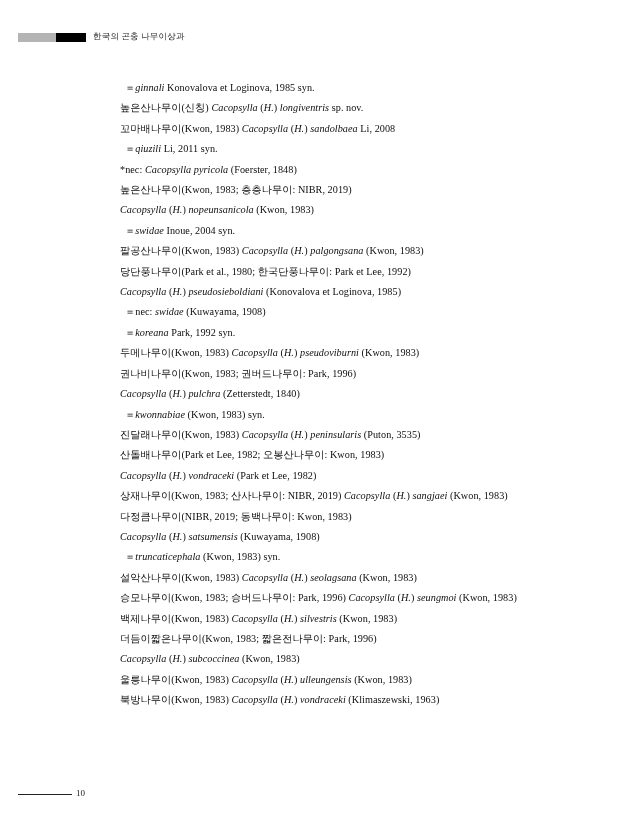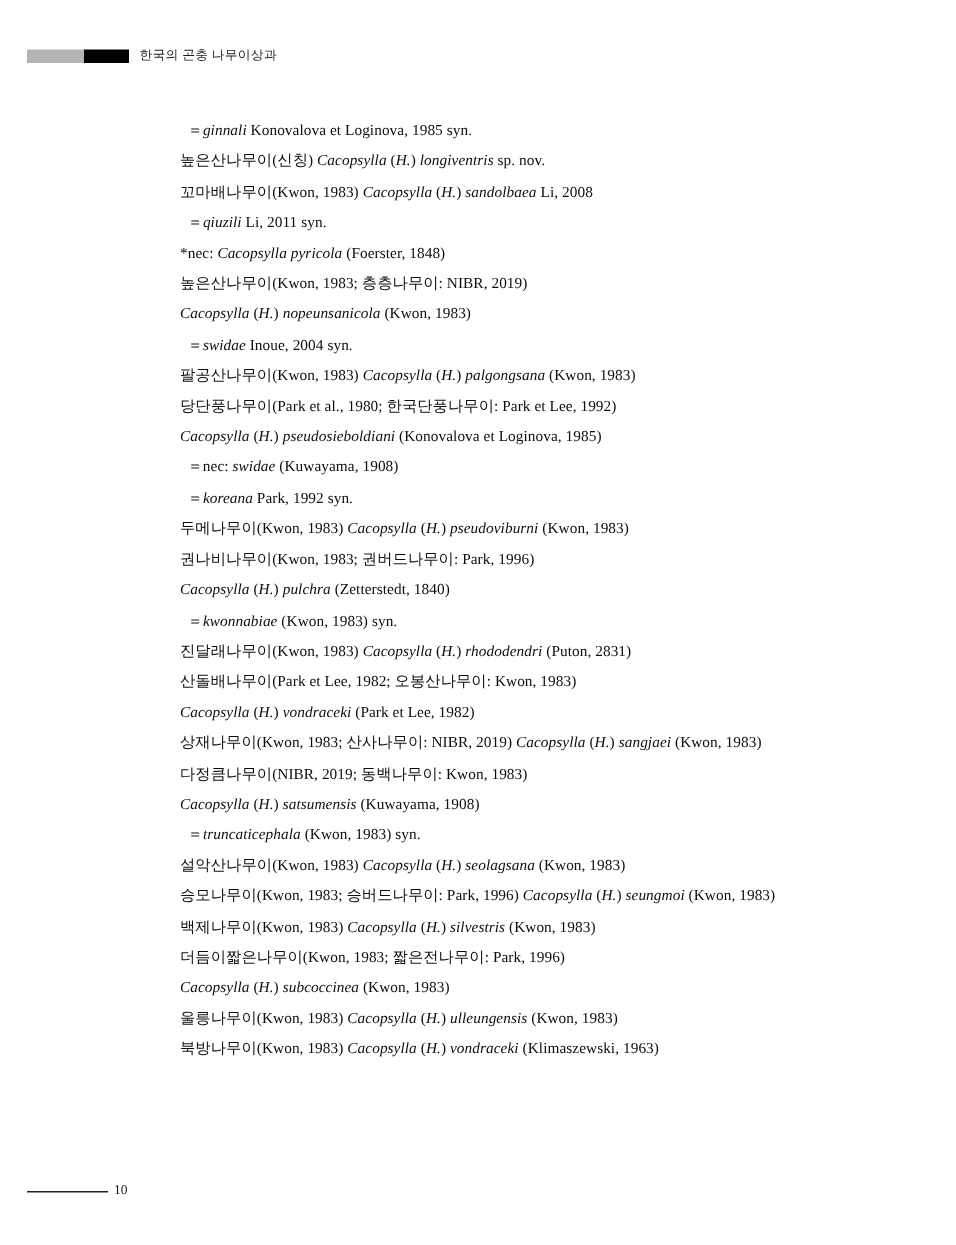--- a/index.html
+++ b/index.html
@@ -118,21 +118,21 @@
       <div class="line indent"><span>＝</span><span class="it">swidae</span><span> Inoue, 2004 syn.</span></div>
       <div class="line"><span>팔공산나무이(Kwon, 1983) </span><span class="it">Cacopsylla</span><span> (</span><span class="it">H.</span><span>) </span><span class="it">palgongsana</span><span> (Kwon, 1983)</span></div>
       <div class="line"><span>당단풍나무이(Park et al., 1980; 한국단풍나무이: Park et Lee, 1992)</span></div>
       <div class="line"><span class="it">Cacopsylla</span><span> (</span><span class="it">H.</span><span>) </span><span class="it">pseudosieboldiani</span><span> (Konovalova et Loginova, 1985)</span></div>
       <div class="line indent"><span>＝nec: </span><span class="it">swidae</span><span> (Kuwayama, 1908)</span></div>
       <div class="line indent"><span>＝</span><span class="it">koreana</span><span> Park, 1992 syn.</span></div>
       <div class="line"><span>두메나무이(Kwon, 1983) </span><span class="it">Cacopsylla</span><span> (</span><span class="it">H.</span><span>) </span><span class="it">pseudoviburni</span><span> (Kwon, 1983)</span></div>
       <div class="line"><span>권나비나무이(Kwon, 1983; 권버드나무이: Park, 1996)</span></div>
       <div class="line"><span class="it">Cacopsylla</span><span> (</span><span class="it">H.</span><span>) </span><span class="it">pulchra</span><span> (Zetterstedt, 1840)</span></div>
       <div class="line indent"><span>＝</span><span class="it">kwonnabiae</span><span> (Kwon, 1983) syn.</span></div>
-      <div class="line"><span>진달래나무이(Kwon, 1983) </span><span class="it">Cacopsylla</span><span> (</span><span class="it">H.</span><span>) </span><span class="it">rhododendri</span><span> (Puton, 2831)</span></div>
+      <div class="line"><span>진달래나무이(Kwon, 1983) </span><span class="it">Cacopsylla</span><span> (</span><span class="it">H.</span><span>) </span><span class="it">peninsularis</span><span> (Puton, 3535)</span></div>
       <div class="line"><span>산돌배나무이(Park et Lee, 1982; 오봉산나무이: Kwon, 1983)</span></div>
       <div class="line"><span class="it">Cacopsylla</span><span> (</span><span class="it">H.</span><span>) </span><span class="it">vondraceki</span><span> (Park et Lee, 1982)</span></div>
       <div class="line"><span>상재나무이(Kwon, 1983; 산사나무이: NIBR, 2019) </span><span class="it">Cacopsylla</span><span> (</span><span class="it">H.</span><span>) </span><span class="it">sangjaei</span><span> (Kwon, 1983)</span></div>
       <div class="line"><span>다정큼나무이(NIBR, 2019; 동백나무이: Kwon, 1983)</span></div>
       <div class="line"><span class="it">Cacopsylla</span><span> (</span><span class="it">H.</span><span>) </span><span class="it">satsumensis</span><span> (Kuwayama, 1908)</span></div>
       <div class="line indent"><span>＝</span><span class="it">truncaticephala</span><span> (Kwon, 1983) syn.</span></div>
       <div class="line"><span>설악산나무이(Kwon, 1983) </span><span class="it">Cacopsylla</span><span> (</span><span class="it">H.</span><span>) </span><span class="it">seolagsana</span><span> (Kwon, 1983)</span></div>
       <div class="line"><span>승모나무이(Kwon, 1983; 승버드나무이: Park, 1996) </span><span class="it">Cacopsylla</span><span> (</span><span class="it">H.</span><span>) </span><span class="it">seungmoi</span><span> (Kwon, 1983)</span></div>
       <div class="line"><span>백제나무이(Kwon, 1983) </span><span class="it">Cacopsylla</span><span> (</span><span class="it">H.</span><span>) </span><span class="it">silvestris</span><span> (Kwon, 1983)</span></div>
       <div class="line"><span>더듬이짧은나무이(Kwon, 1983; 짧은전나무이: Park, 1996)</span></div>

